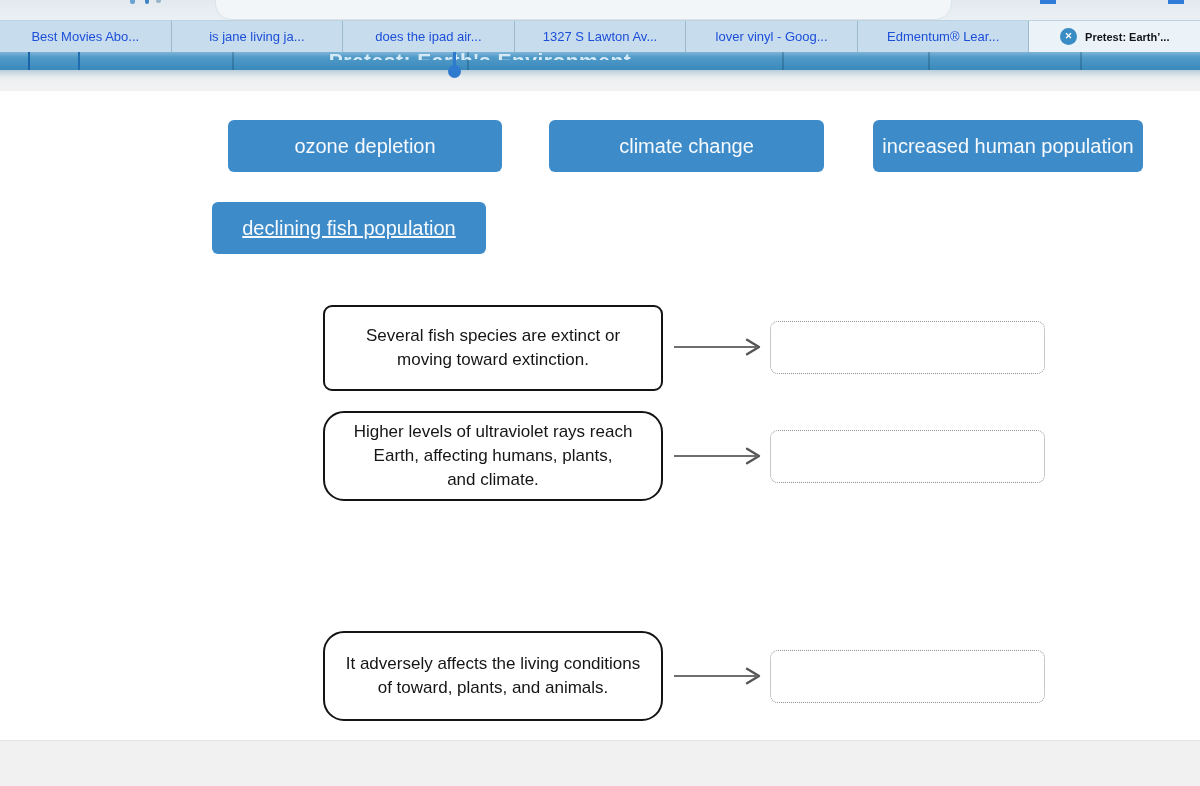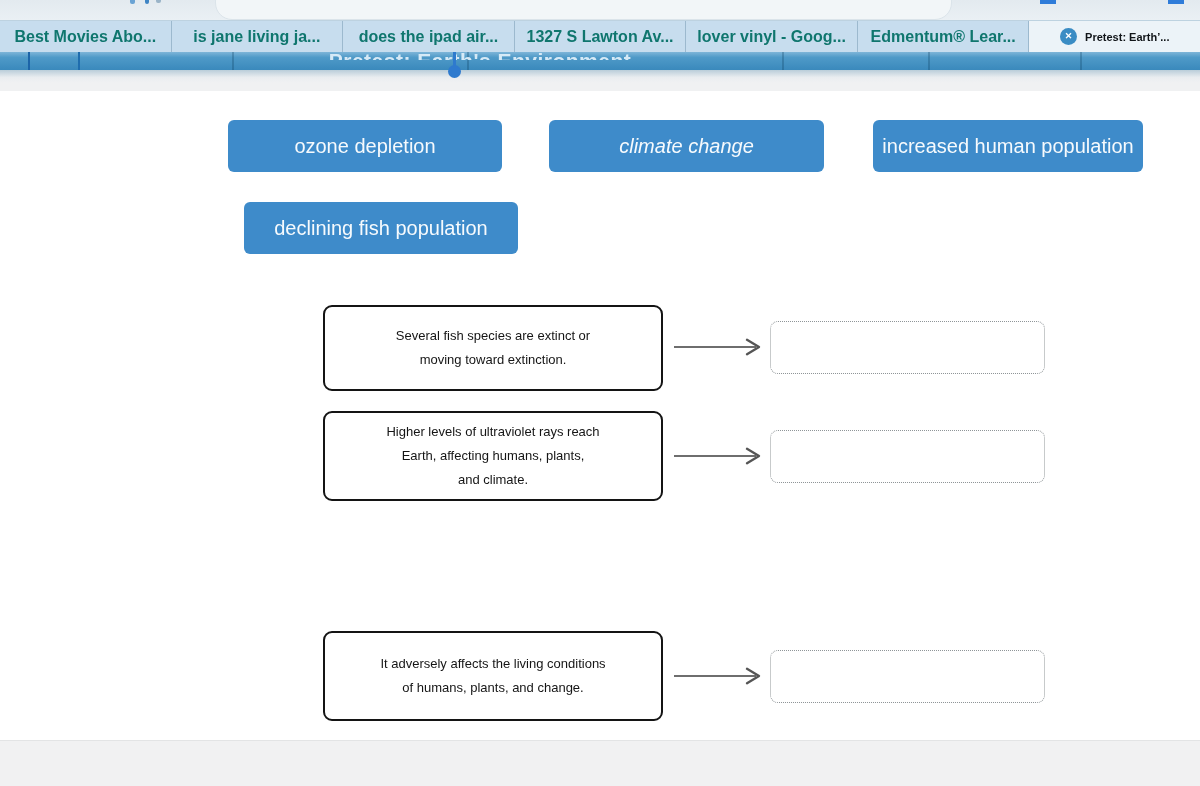--- a/index.html
+++ b/index.html
@@ -19,21 +19,21 @@
   .if3{left:156px;width:5px;height:3px;background:#9ab4c8;}
   .blue-frag{position:absolute;top:0;width:16px;height:4px;background:#2f7cd9;}
   .bf1{left:1040px;} .bf2{left:1168px;}
 
   
   .tab-bar{position:absolute;left:0;top:20px;width:1200px;height:32px;
     display:flex;border-top:1px solid #bdd2e0;box-sizing:border-box;}
   .tab{flex:1 1 0;display:flex;align-items:center;justify-content:center;
     background:#c7ddee;border-right:1px solid #9cb9ce;box-sizing:border-box;
     overflow:hidden;white-space:nowrap;cursor:default;}
-  .tab .tab-label{font-size:16px;font-weight:700;color:#0f766e;}
+  .tab .tab-label{font-size:13px;font-weight:400;color:#1d4ed8;}
   .tab.active{background:#ecf3f8;border-right:none;gap:8px;}
   .tab.active .tab-label{font-size:11px;font-weight:700;color:#101418;}
   .close-icon{width:17px;height:17px;border-radius:50%;background:#3a8cc4;
     color:#ffffff;font-size:9px;font-weight:700;line-height:17px;text-align:center;
     display:inline-block;flex:0 0 auto;}
 
   
   .player-band{position:absolute;left:0;top:52px;width:1200px;height:18px;
     background:linear-gradient(180deg,#7eb5d8 0%,#4f9ac8 30%,#3a89bc 100%);}
   .band-divider{position:absolute;top:0;width:2px;height:18px;background:rgba(10,60,95,0.28);}
@@ -49,33 +49,33 @@
     border-radius:50%;background:#2e7ace;}
   .post-band{position:absolute;left:0;top:70px;width:1200px;height:21px;
     background:linear-gradient(180deg,#b9cdd9 0%,#e9edf0 35%,#f0f1f2 60%,#f0f1f2 100%);}
 
   
   .content{position:absolute;left:0;top:91px;width:1000px;height:649px;background:#ffffff;}
   .tile{position:absolute;height:52px;background:#3e8bca;border-radius:6px;
     display:flex;align-items:center;justify-content:center;
     color:#f6fafd;font-size:20px;cursor:grab;}
   .t1{left:228px;top:29px;width:274px;}
-  .t2{left:549px;top:29px;width:275px;font-style:italic;}
+  .t2{left:549px;top:29px;width:275px;}
   .t3{left:873px;top:29px;width:270px;}
-  .t4{left:244px;top:111px;width:274px;}
+  .t4{left:212px;top:111px;width:274px;text-decoration:underline;}
 
   .pair-row{position:absolute;left:323px;width:722px;}
   .pr1{top:214px;height:86px;} .pr2{top:320px;height:90px;}
   .pr3{top:430px;height:90px;} .pr4{top:540px;height:90px;padding-left:16px;}
   .statement-box{position:absolute;left:0;top:0;width:340px;box-sizing:border-box;
     border:2.5px solid #141414;border-radius:9px;background:#ffffff;
     display:flex;flex-direction:column;align-items:center;justify-content:center;
     padding:0 4px;}
-  .pr1 .statement-box{height:86px;} .pr2 .statement-box,.pr3 .statement-box,.pr4 .statement-box{height:90px;}
-  .statement-box span{display:block;white-space:nowrap;font-size:13px;line-height:24px;
+  .pr1 .statement-box{height:86px;} .pr2 .statement-box,.pr3 .statement-box,.pr4 .statement-box{height:90px;border-radius:21px;}
+  .statement-box span{display:block;white-space:nowrap;font-size:17px;line-height:24px;
     color:#151515;text-align:center;}
   .arrow{position:absolute;left:349px;width:96px;height:20px;}
   .pr1 .arrow{top:32px;} .pr2 .arrow,.pr3 .arrow,.pr4 .arrow{top:35px;}
   .drop-zone{position:absolute;left:447px;width:275px;height:53px;box-sizing:border-box;
     border:1px dotted #8f9598;border-radius:8px;background:#ffffff;}
   .pr1 .drop-zone{top:16px;} .pr2 .drop-zone,.pr3 .drop-zone,.pr4 .drop-zone{top:19px;}
 
   
   .footer-strip{position:absolute;left:0;top:740px;width:1200px;height:46px;
     background:#f1f1f2;border-top:1px solid #e3e4e5;box-sizing:border-box;}
@@ -167,21 +167,21 @@
         <path d="M2 10 H84" stroke="#6e6e6e" stroke-width="2.2" fill="none"></path>
         <path d="M75 2.8 L87 10 L75 17.2" stroke="#555555" stroke-width="2.4" fill="none" stroke-linecap="round" stroke-linejoin="round"></path>
       </svg>
       <div class="drop-zone"></div>
     </div>
 
 
     <div class="pair-row pr4">
       <div class="statement-box">
         <span>It adversely affects the living conditions</span>
-        <span>of humans, plants, and change.</span>
+        <span>of toward, plants, and animals.</span>
         <span></span>
       </div>
       <svg class="arrow" viewBox="0 0 96 20">
         <path d="M2 10 H84" stroke="#6e6e6e" stroke-width="2.2" fill="none"></path>
         <path d="M75 2.8 L87 10 L75 17.2" stroke="#555555" stroke-width="2.4" fill="none" stroke-linecap="round" stroke-linejoin="round"></path>
       </svg>
       <div class="drop-zone"></div>
     </div>
 
   </div>

